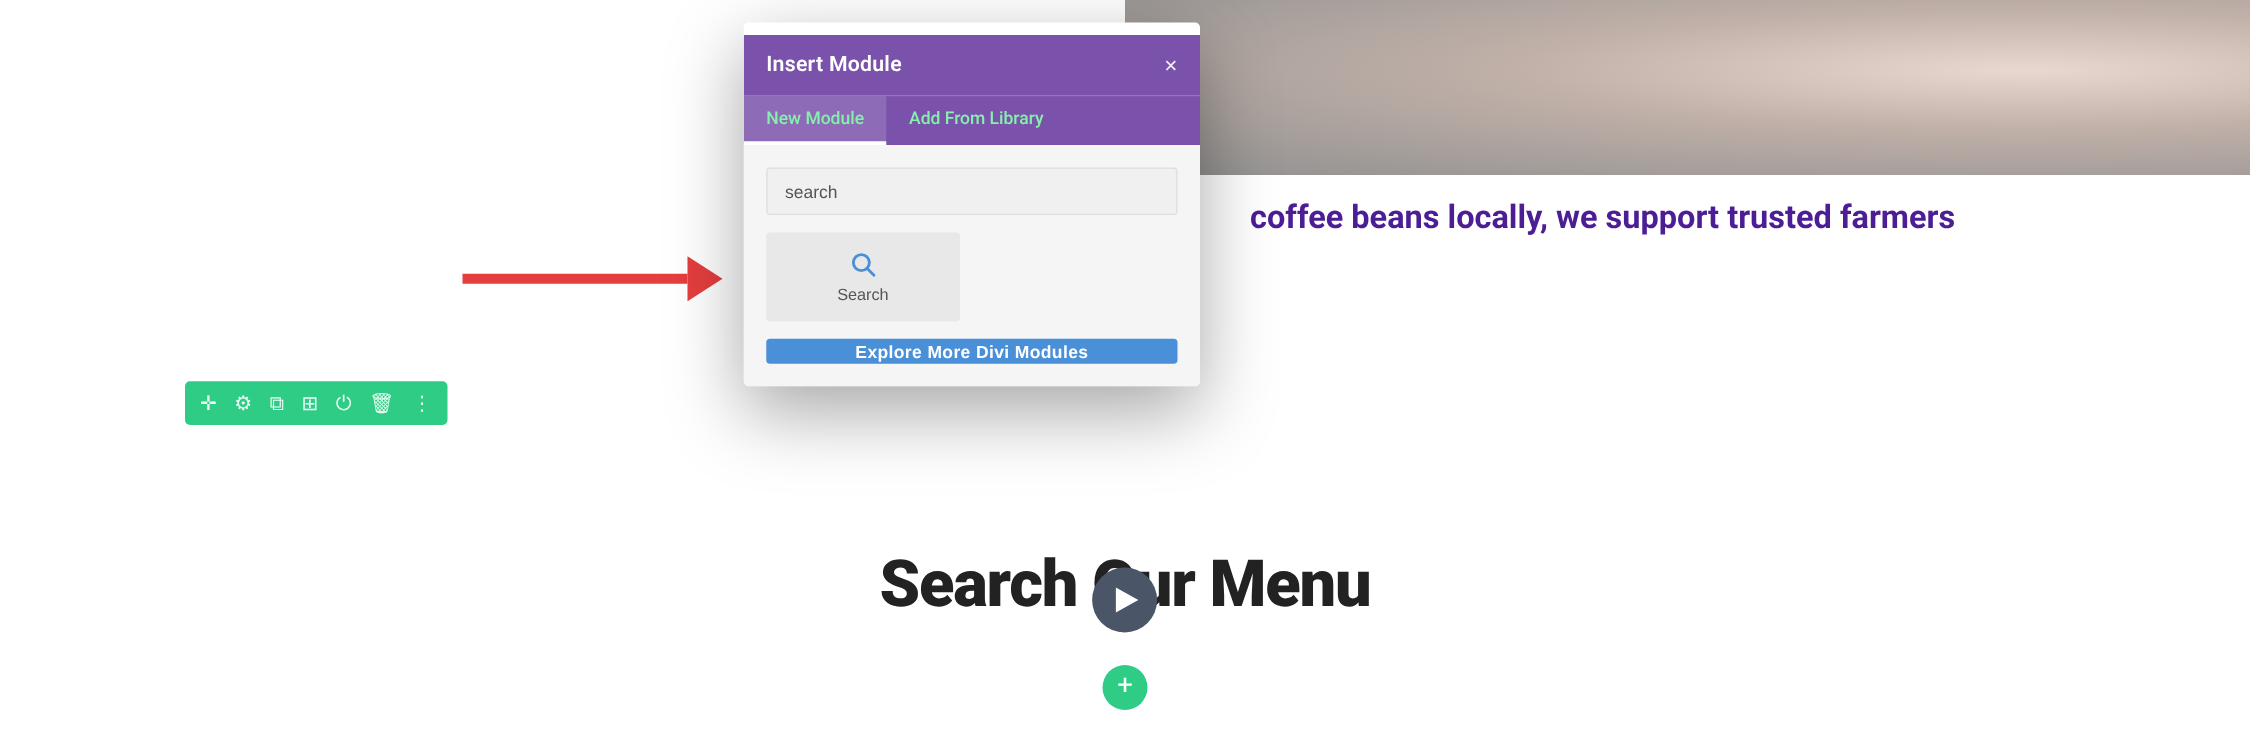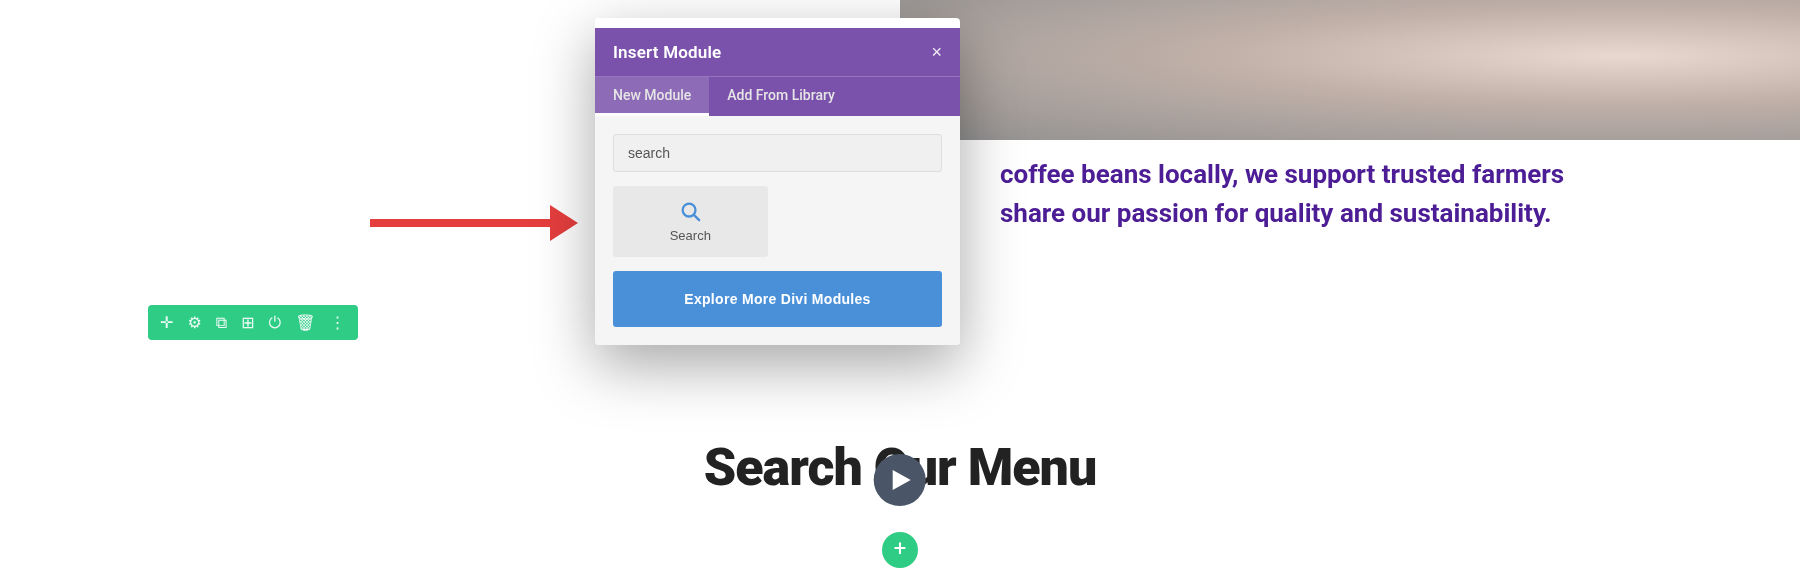--- a/index.html
+++ b/index.html
@@ -216,21 +216,21 @@
 
     
     .dialog-tabs {
       background: #7b52ab;
       display: flex;
       border-top: 1px solid rgba(255,255,255,0.2);
     }
 
     .dialog-tab {
       padding: 10px 18px;
-      color: #e5e5e5;
+      color: #86efac;
       font-size: 14px;
       font-weight: 500;
       cursor: pointer;
       border-bottom: 3px solid transparent;
     }
 
     .dialog-tab.active {
       background: rgba(255,255,255,0.15);
       border-bottom: 3px solid #fff;
     }
@@ -275,40 +275,39 @@
       margin-bottom: 14px;
     }
 
     
     .explore-btn {
       width: 100%;
       background: #4a90d9;
       color: #fff;
       border: none;
       border-radius: 3px;
-      padding: 20px;
+      padding: 2px;
       font-size: 14px;
       font-weight: 600;
       cursor: pointer;
       letter-spacing: 0.3px;
     }
   </style>
 </head>
 <body>
 
 <div class="page-bg">
 
   <div class="bg-image-area">
     <div class="bg-image-inner"></div>
   </div>
 
   <div class="orange-text-area">
     <div class="orange-text">
       <div>coffee beans locally, we support trusted farmers</div>
-      <div>share our passion for quality and sustainability.</div>
     </div>
   </div>
 
   <div class="search-menu-area">
     <div class="search-menu-title">
       <span>Search Our Menu</span>
       <div class="play-btn">
         <div class="play-btn-triangle"></div>
       </div>
     </div>

